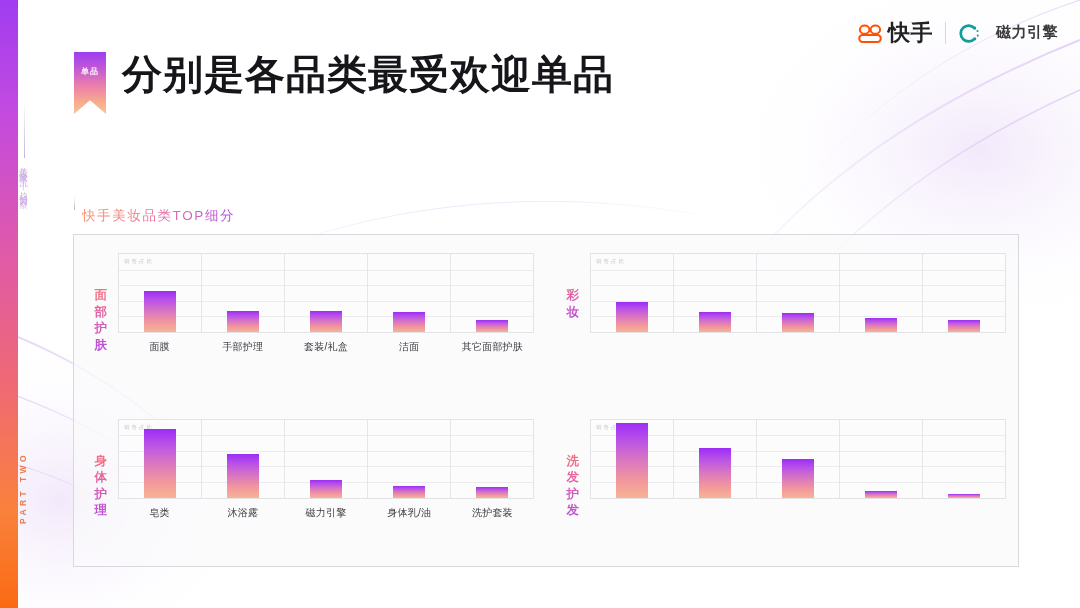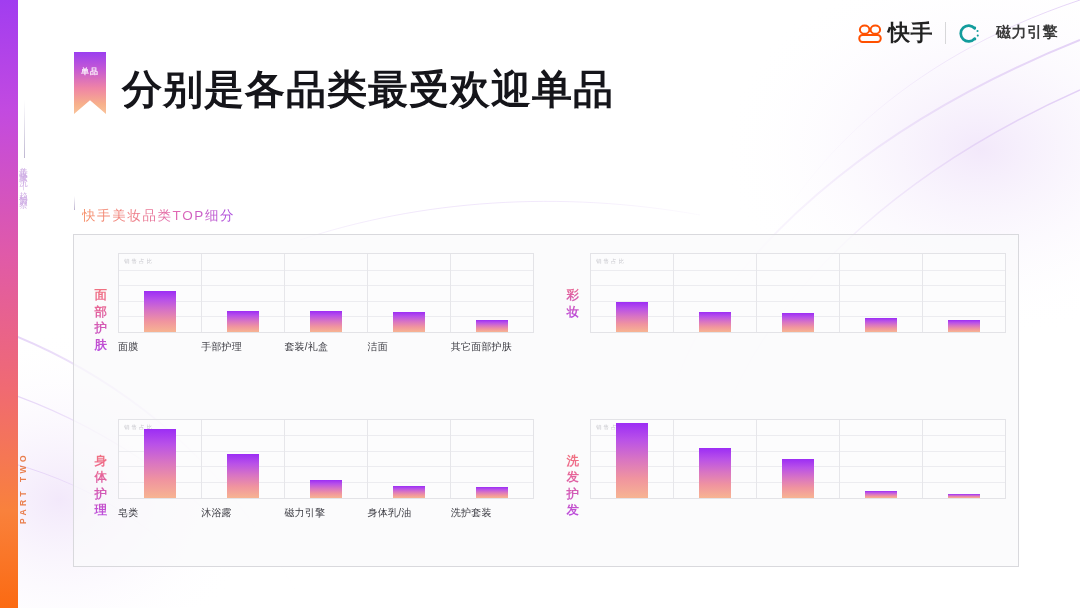--- a/index.html
+++ b/index.html
@@ -70,21 +70,21 @@
   .headline { position:absolute; left:122px; top:46px; z-index:4; }
   .hl-row1 {
     font-size:44px; font-weight:800; letter-spacing:1px; line-height:1.18;
     font-style:italic;
     background:linear-gradient(90deg,#f5904e 0%,#ef6f6b 22%,#ee5f7e 40%,#ec5fa2 58%,#c84fe0 78%,#9b2ff2 100%);
     -webkit-background-clip:text; background-clip:text; color:transparent;
     -webkit-text-fill-color:transparent; white-space:nowrap;
   }
   .hl-row2 {
     font-size:40px; font-weight:800; letter-spacing:1px; line-height:1.22;
-    color:#15151a; white-space:nowrap; margin-top:19px;
+    color:#15151a; white-space:nowrap; margin-top:4px;
   }
 
   
   .sec-tick {
     position:absolute; left:74px; top:196px; width:1px; height:14px;
     background:linear-gradient(180deg,rgba(190,180,210,0),#bcb2cf); z-index:4;
   }
   .sec-title {
     position:absolute; left:82px; top:207px; z-index:4;
     font-size:13.5px; font-weight:500; letter-spacing:1.6px; white-space:nowrap;
@@ -135,21 +135,21 @@
   }
   .col:last-child { border-right:none; }
   .bar {
     width:32px;
     background:linear-gradient(180deg,#9c2df5 0%,#b951e8 22%,#d874c3 48%,#f0949f 74%,#f7b492 100%);
     position:relative; z-index:3;
   }
 
   .xlabels { display:flex; margin-top:7px; }
   .xlab {
-    flex:1; font-size:10px; color:#3b3b42;
+    flex:1; text-align:center; font-size:10px; color:#3b3b42;
     letter-spacing:.2px; white-space:nowrap; font-weight:500;
   }
 </style>
 </head>
 <body>
 
 <svg class="bg-deco" width="1080" height="608" viewBox="0 0 1080 608">
   <defs>
     <linearGradient id="sw1" x1="0" y1="0" x2="1" y2="1">
       <stop offset="0%" stop-color="#c9a6ef" stop-opacity=".5"></stop>

